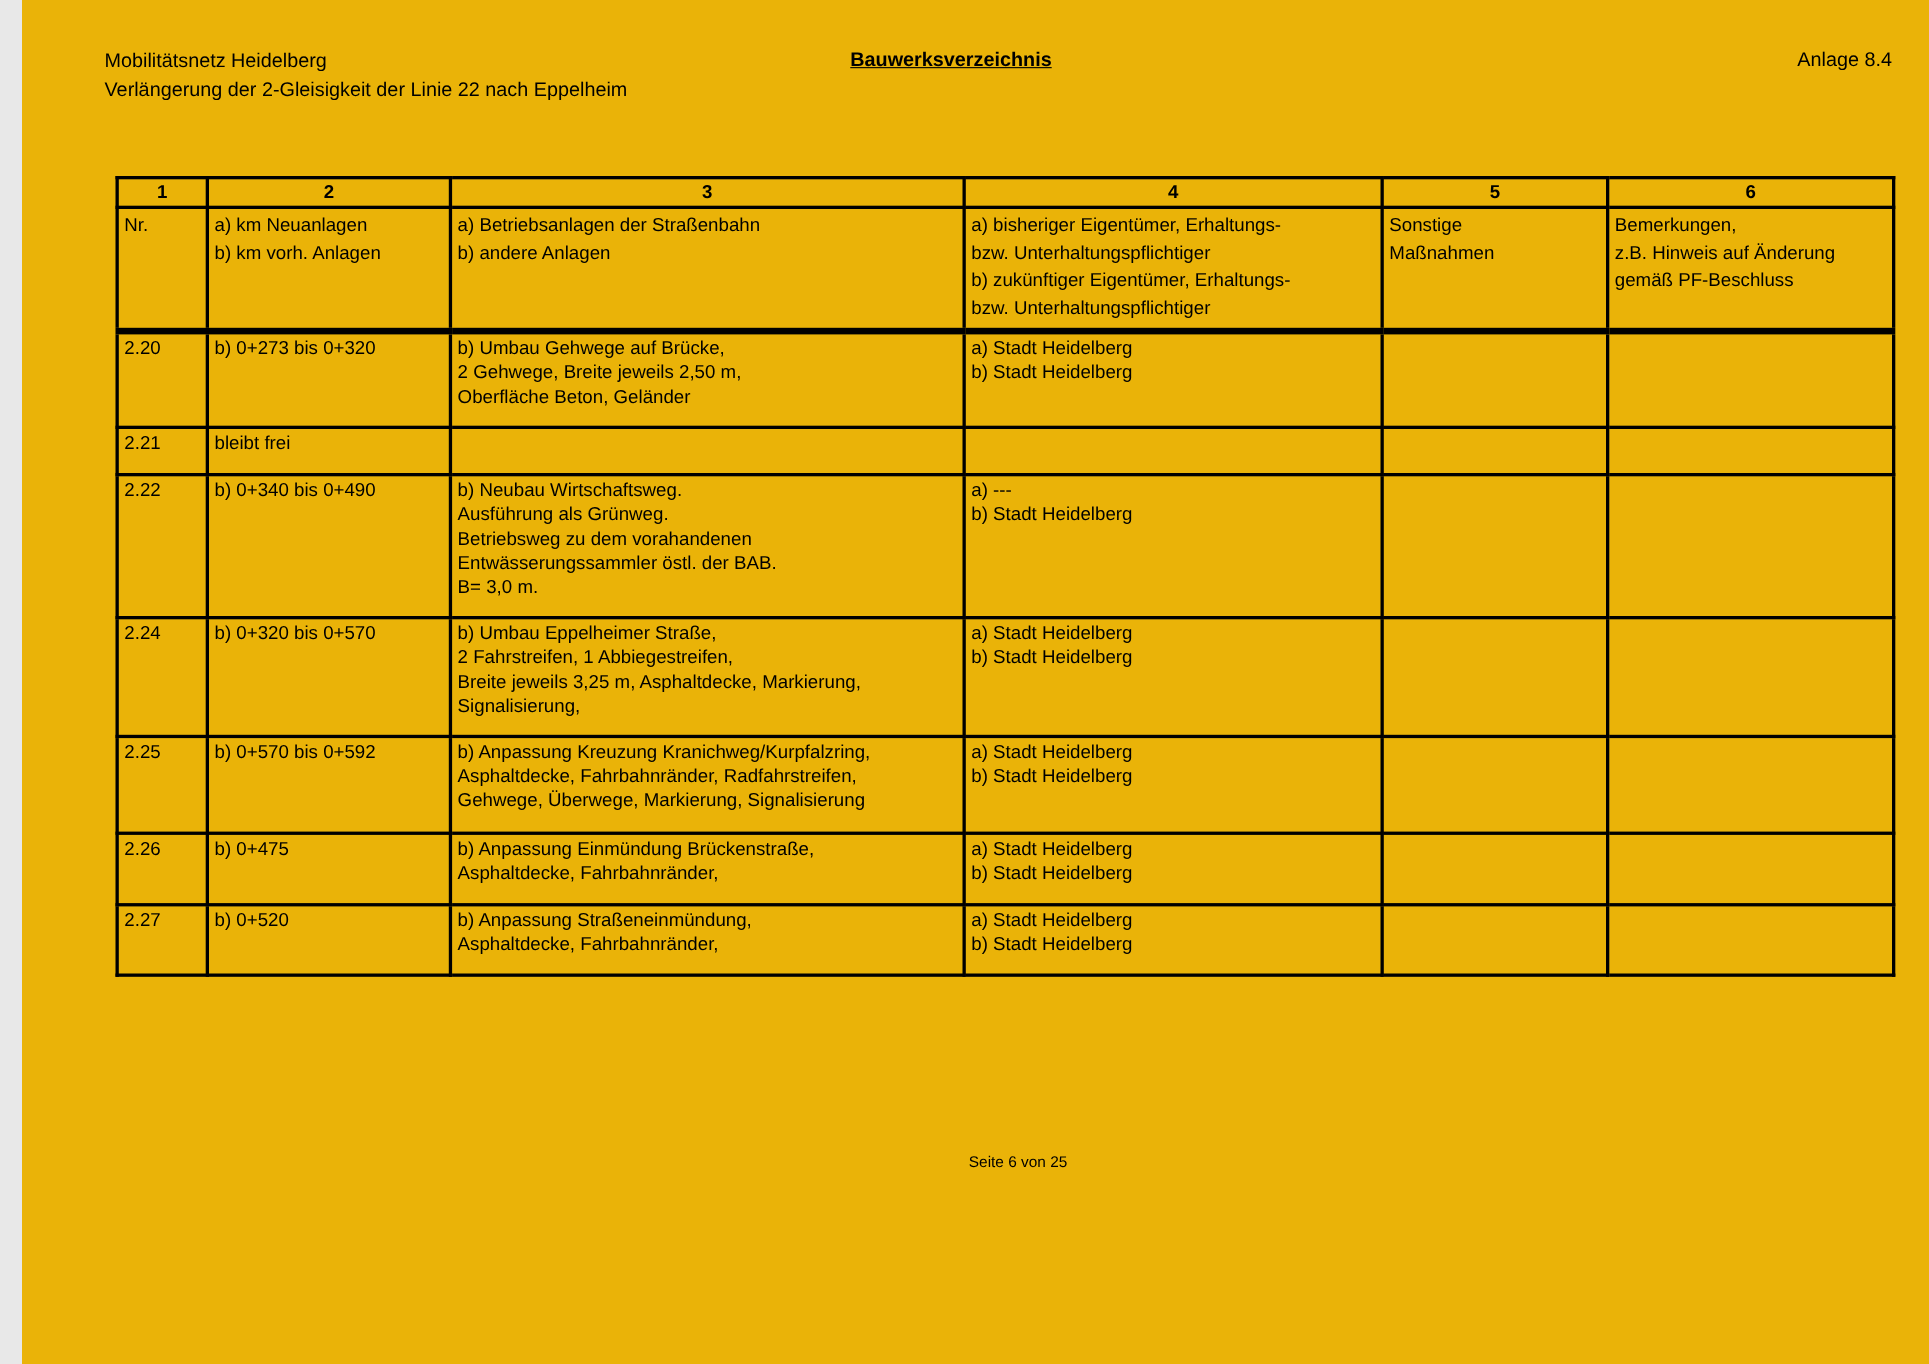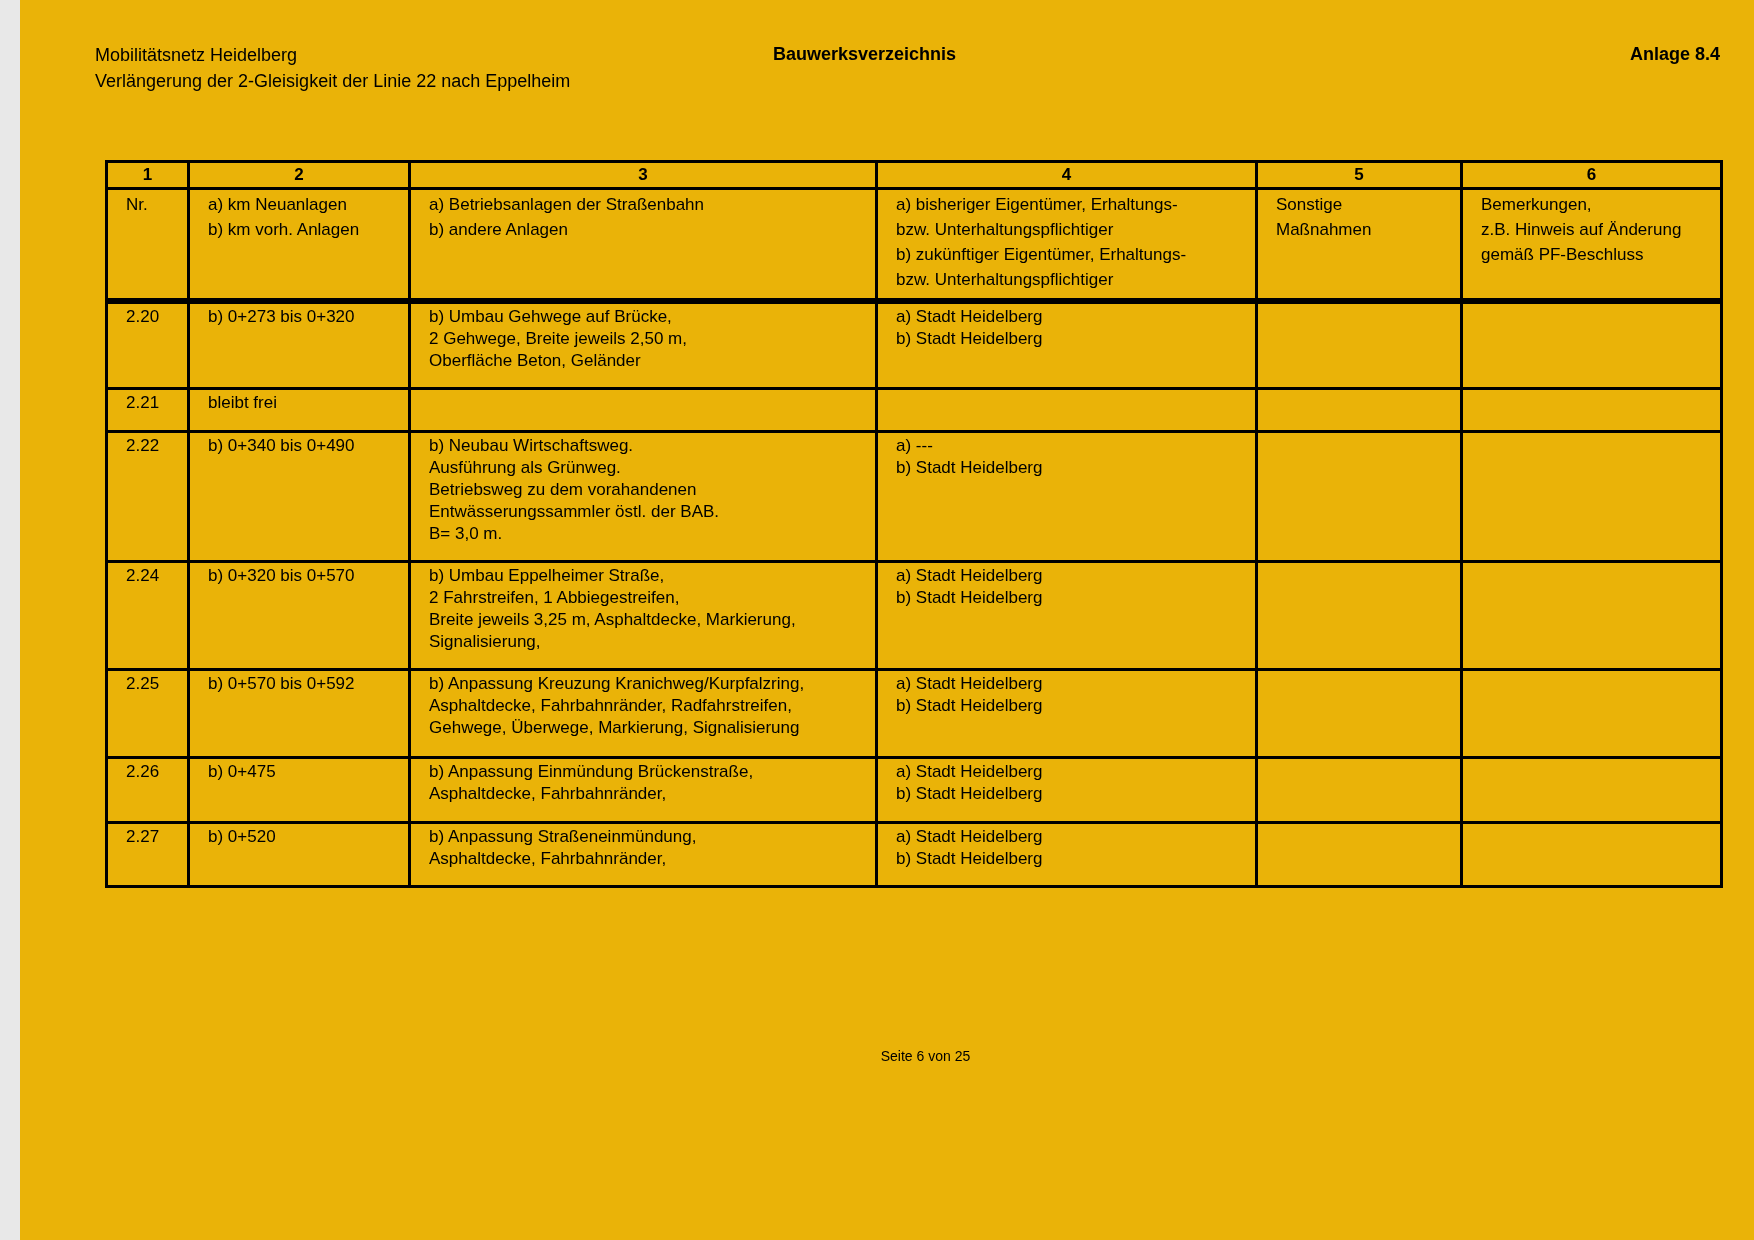--- a/index.html
+++ b/index.html
@@ -22,44 +22,45 @@
     white-space: nowrap;
   }
   .doc-header-left .line2 { font-weight: normal; }
   .doc-header-center {
     position: absolute;
     left: 753px;
     top: 44px;
     font-size: 18px;
     font-weight: bold;
     white-space: nowrap;
+    text-decoration: underline;
   }
   .doc-header-right {
     position: absolute;
     right: 54px;
     top: 44px;
     font-size: 18px;
-    font-weight: bold;
+    font-weight: normal;
     white-space: nowrap;
   }
   table.bwv {
     position: absolute;
     left: 85px;
     top: 160px;
     width: 1615px;
     border-collapse: collapse;
     table-layout: fixed;
     border: 3px solid #000;
     font-size: 17px;
     line-height: 22px;
   }
   table.bwv td {
     border: 3px solid #000;
     vertical-align: top;
-    padding: 2px 4px 2px 18px;
+    padding: 2px 4px 2px 5px;
     white-space: pre-line;
     overflow: hidden;
   }
   tr.numrow td {
     text-align: center;
     font-weight: bold;
     padding: 1px 2px;
     white-space: nowrap;
   }
   tr.headrow td {

